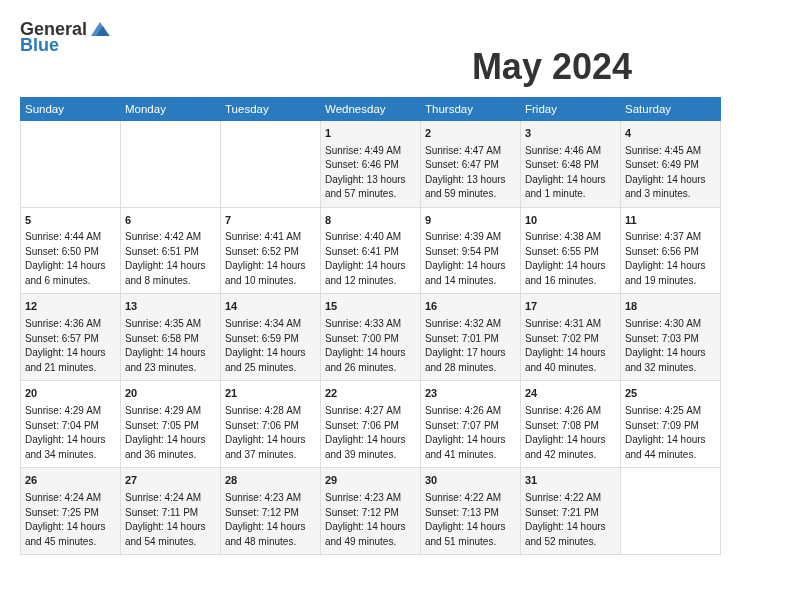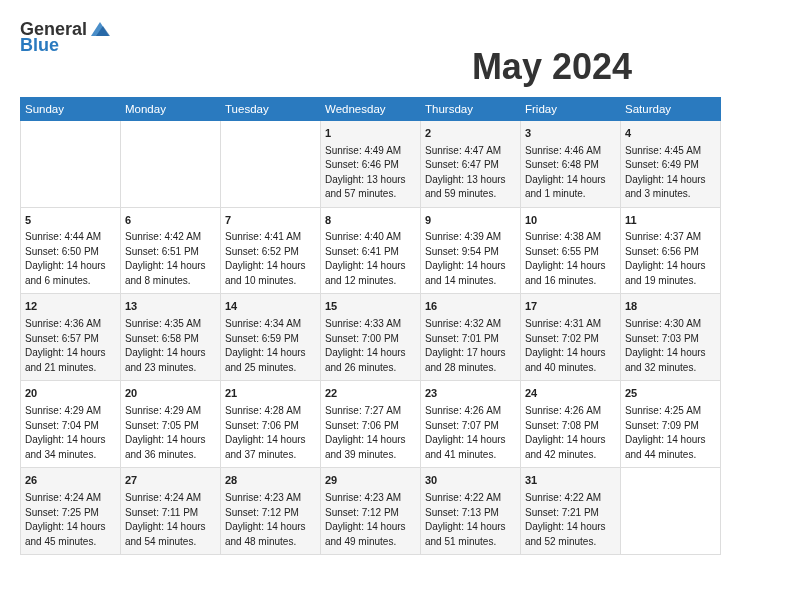--- a/index.html
+++ b/index.html
@@ -265,21 +265,21 @@
             <div>Daylight: 14 hours and 36 minutes.</div>
           </td>
           <td>
             <span class="day-num">21</span>
             <div>Sunrise: 4:28 AM</div>
             <div>Sunset: 7:06 PM</div>
             <div>Daylight: 14 hours and 37 minutes.</div>
           </td>
           <td>
             <span class="day-num">22</span>
-            <div>Sunrise: 7:27 AM</div>
+            <div>Sunrise: 4:27 AM</div>
             <div>Sunset: 7:06 PM</div>
             <div>Daylight: 14 hours and 39 minutes.</div>
           </td>
           <td>
             <span class="day-num">23</span>
             <div>Sunrise: 4:26 AM</div>
             <div>Sunset: 7:07 PM</div>
             <div>Daylight: 14 hours and 41 minutes.</div>
           </td>
           <td>

